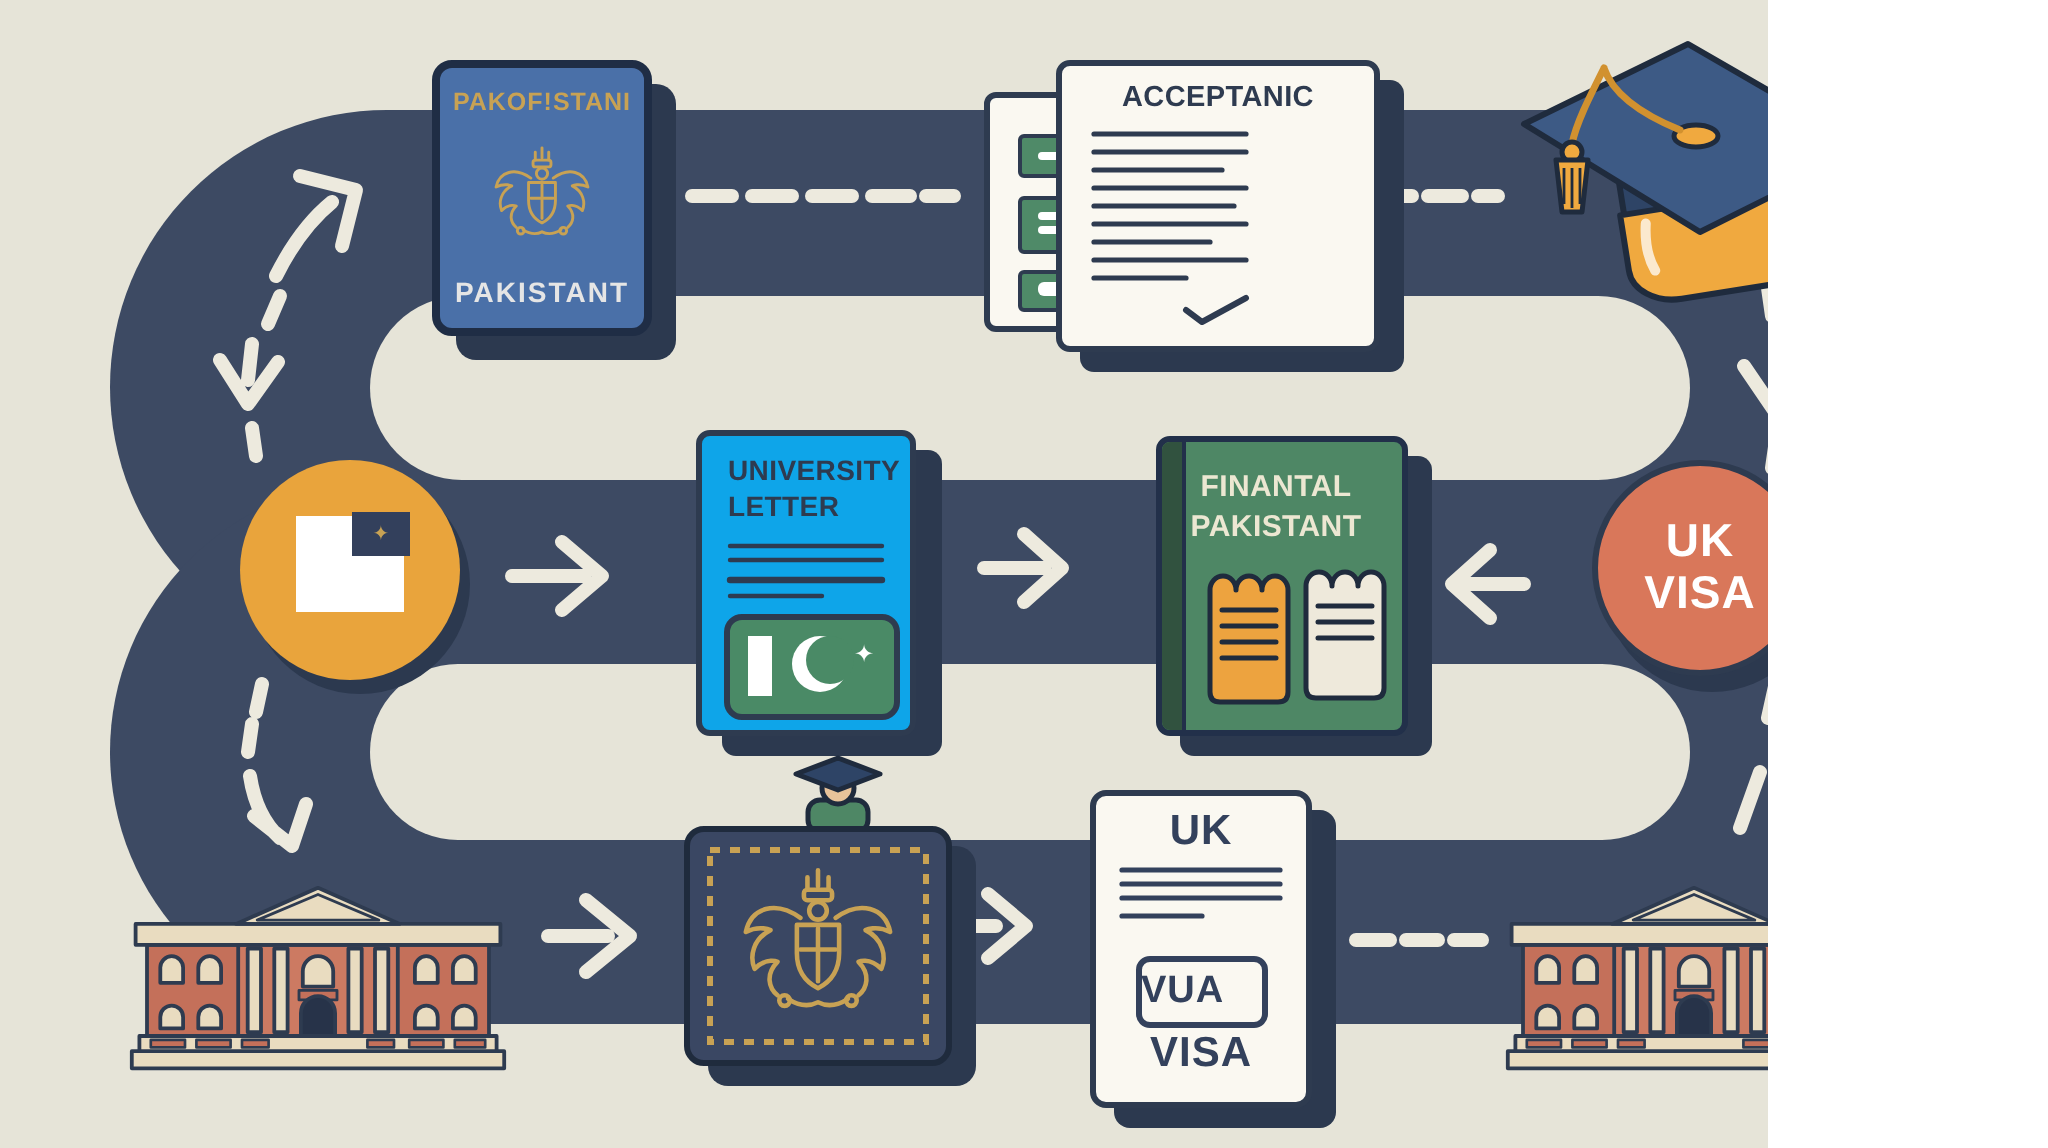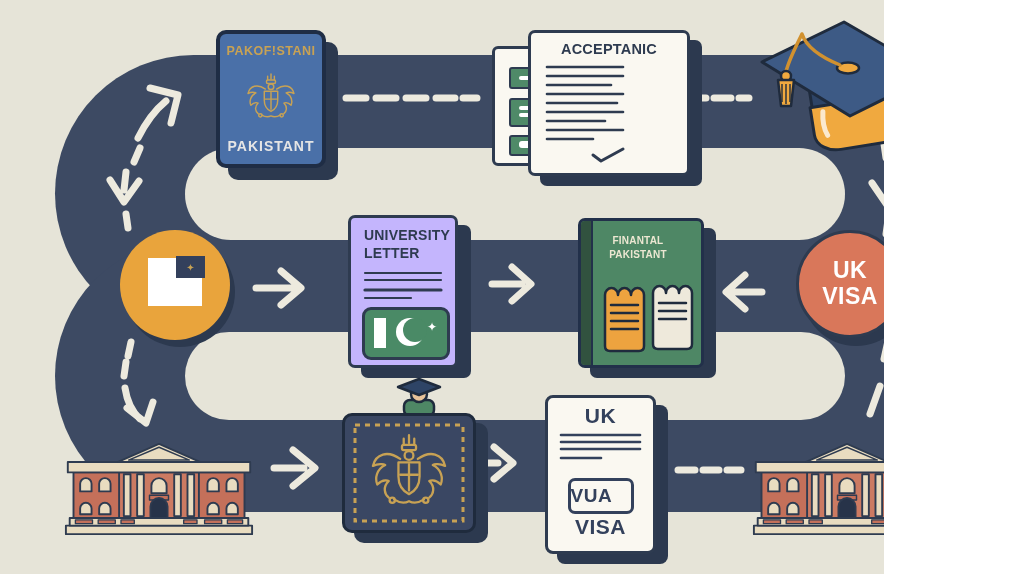--- a/index.html
+++ b/index.html
@@ -18,36 +18,36 @@
   .acc-back{left:492px;top:46px;width:72px;height:114px;background:#faf8f1;
             border:3px solid #2e3b50;border-radius:6px;}
   .acc-block{position:absolute;left:14px;width:40px;background:#4f8a68;border:2.5px solid #2e3b50;border-radius:3px;}
   .acc-pill{position:absolute;left:8px;top:4px;width:21px;height:7px;background:#fff;border-radius:3px;}
   .acc-line{position:absolute;left:8px;height:4px;background:#fff;border-radius:2px;}
   .acc-front{left:528px;top:30px;width:108px;height:140px;background:#faf8f1;
              border:3px solid #2e3b50;border-radius:7px;box-shadow:12px 10px 0 #2c394f;padding-left:48px;}
   .acc-title{position:absolute;top:8px;left:0;width:100%;text-align:center;
              color:#2e3b50;font-size:14.5px;font-weight:bold;letter-spacing:.2px;}
   
-  .uni-letter{left:348px;top:215px;width:104px;height:147px;background:#c4b5fd;
+  .uni-letter{left:348px;top:215px;width:104px;height:147px;background:#0ea5e9;
               border:3px solid #2e3b50;border-radius:7px;box-shadow:13px 10px 0 #2c394f;}
   .uni-title{position:absolute;top:9px;left:13px;color:#2e3b50;font-size:14px;
              font-weight:bold;line-height:1.25;letter-spacing:.2px;}
   .flag{position:absolute;left:11px;top:89px;width:82px;height:47px;background:#4a8a66;
         border:3px solid #2e3b50;border-radius:9px;}
   .flag-stripe{position:absolute;left:9px;top:8px;width:12px;height:30px;background:#fff;}
   .flag-moon{position:absolute;left:31px;top:8px;width:28px;height:28px;border-radius:50%;background:#fff;}
   .flag-moon-cut{position:absolute;left:38px;top:8px;width:24px;height:24px;border-radius:50%;background:#4a8a66;}
   .flag-star{position:absolute;right:10px;top:10px;color:#fff;font-size:12px;}
   .fin-book{left:578px;top:218px;width:120px;height:144px;background:#4e8765;
             border:3px solid #22304a;border-radius:7px;box-shadow:12px 10px 0 #2c394f;}
   .fin-spine{position:absolute;left:0;top:0;width:10px;height:100%;background:#31523f;
              border-right:2.5px solid #22304a;border-radius:4px 0 0 4px;}
   .fin-title{position:absolute;top:13px;left:10px;right:16px;text-align:center;color:#ece7d2;
-             font-size:10px;font-weight:bold;line-height:1.35;letter-spacing:.2px;}
+             font-size:15px;font-weight:bold;line-height:1.35;letter-spacing:.2px;}
   
   .orange-circle{left:120px;top:230px;width:110px;height:110px;border-radius:50%;
                  background:#e9a43c;box-shadow:5px 7px 0 #2c394f;}
   .oc-sheet{position:absolute;left:28px;top:28px;width:54px;height:48px;background:#fff;}
   .oc-corner{position:absolute;left:56px;top:26px;width:29px;height:22px;background:#33405c;
              color:#c8a254;font-size:10px;display:flex;align-items:center;justify-content:center;}
   .uk-circle{left:796px;top:230px;width:108px;height:108px;border-radius:50%;background:#d9775a;
              border:3.5px solid #2e3b50;box-sizing:border-box;box-shadow:6px 8px 0 #2c394f;
              display:flex;align-items:center;justify-content:center;text-align:center;}
   .uk-circle .txt{color:#fff;font-size:23px;font-weight:bold;line-height:1.12;letter-spacing:.5px;}

